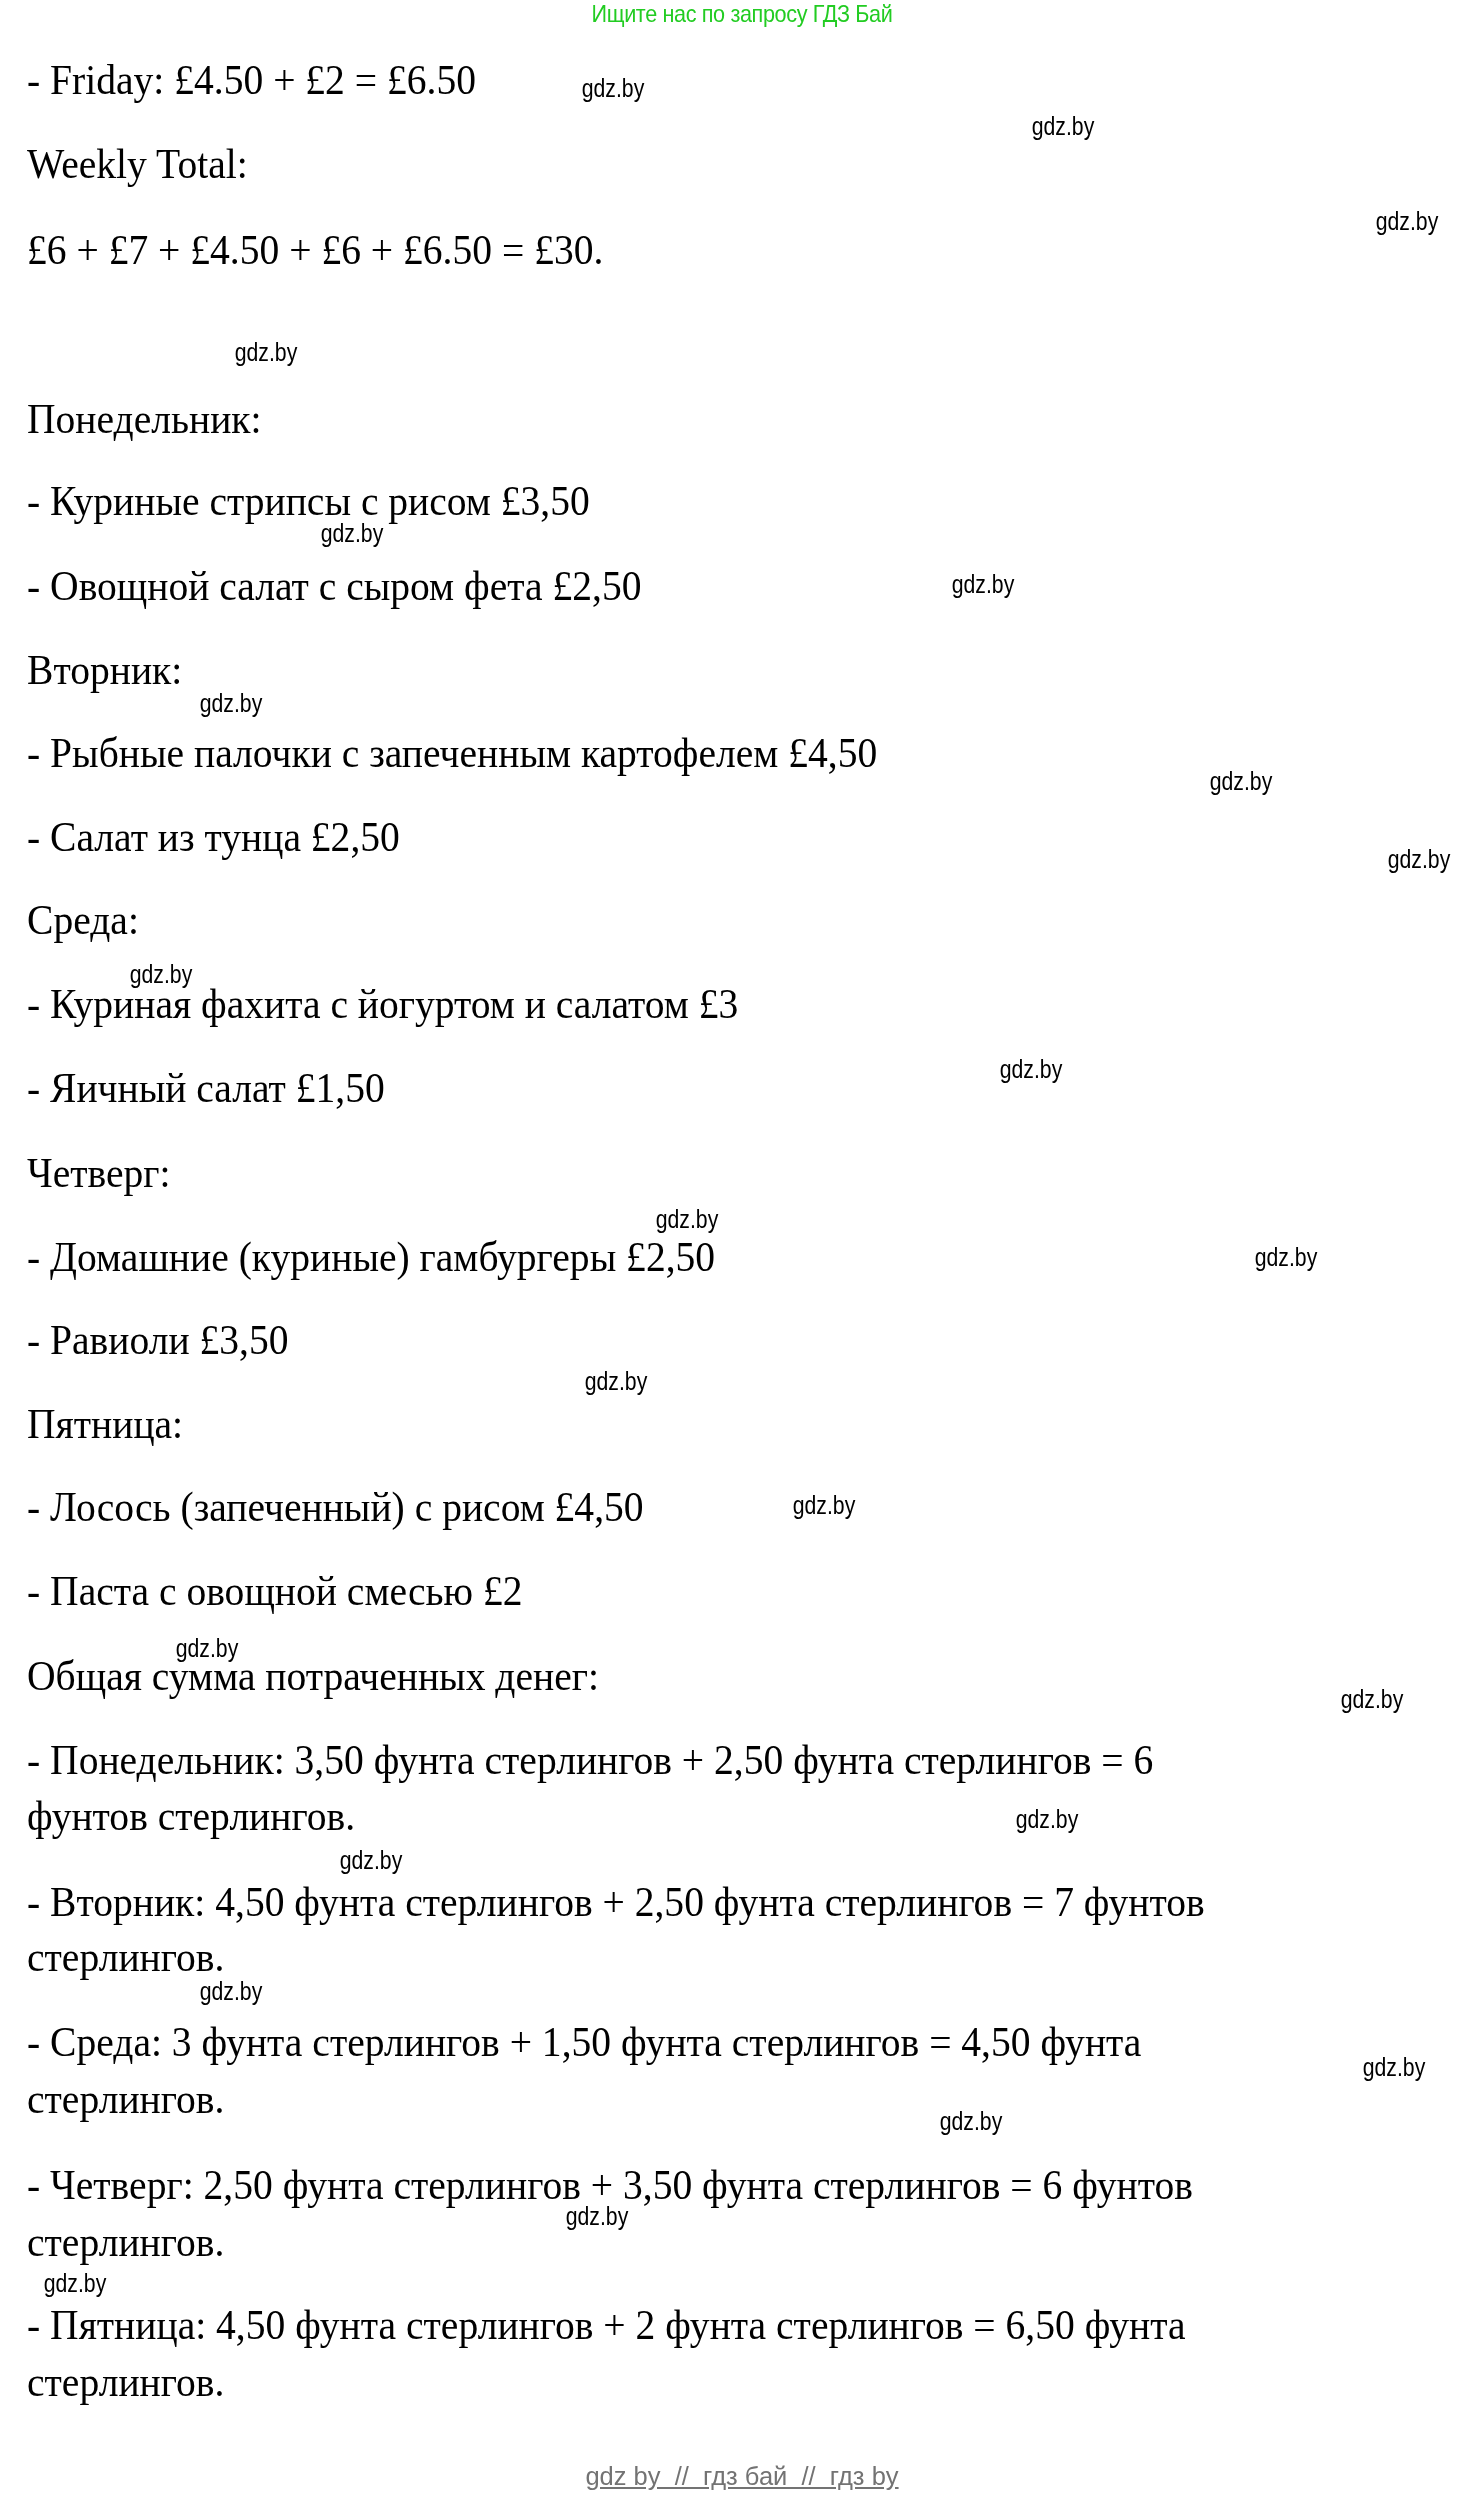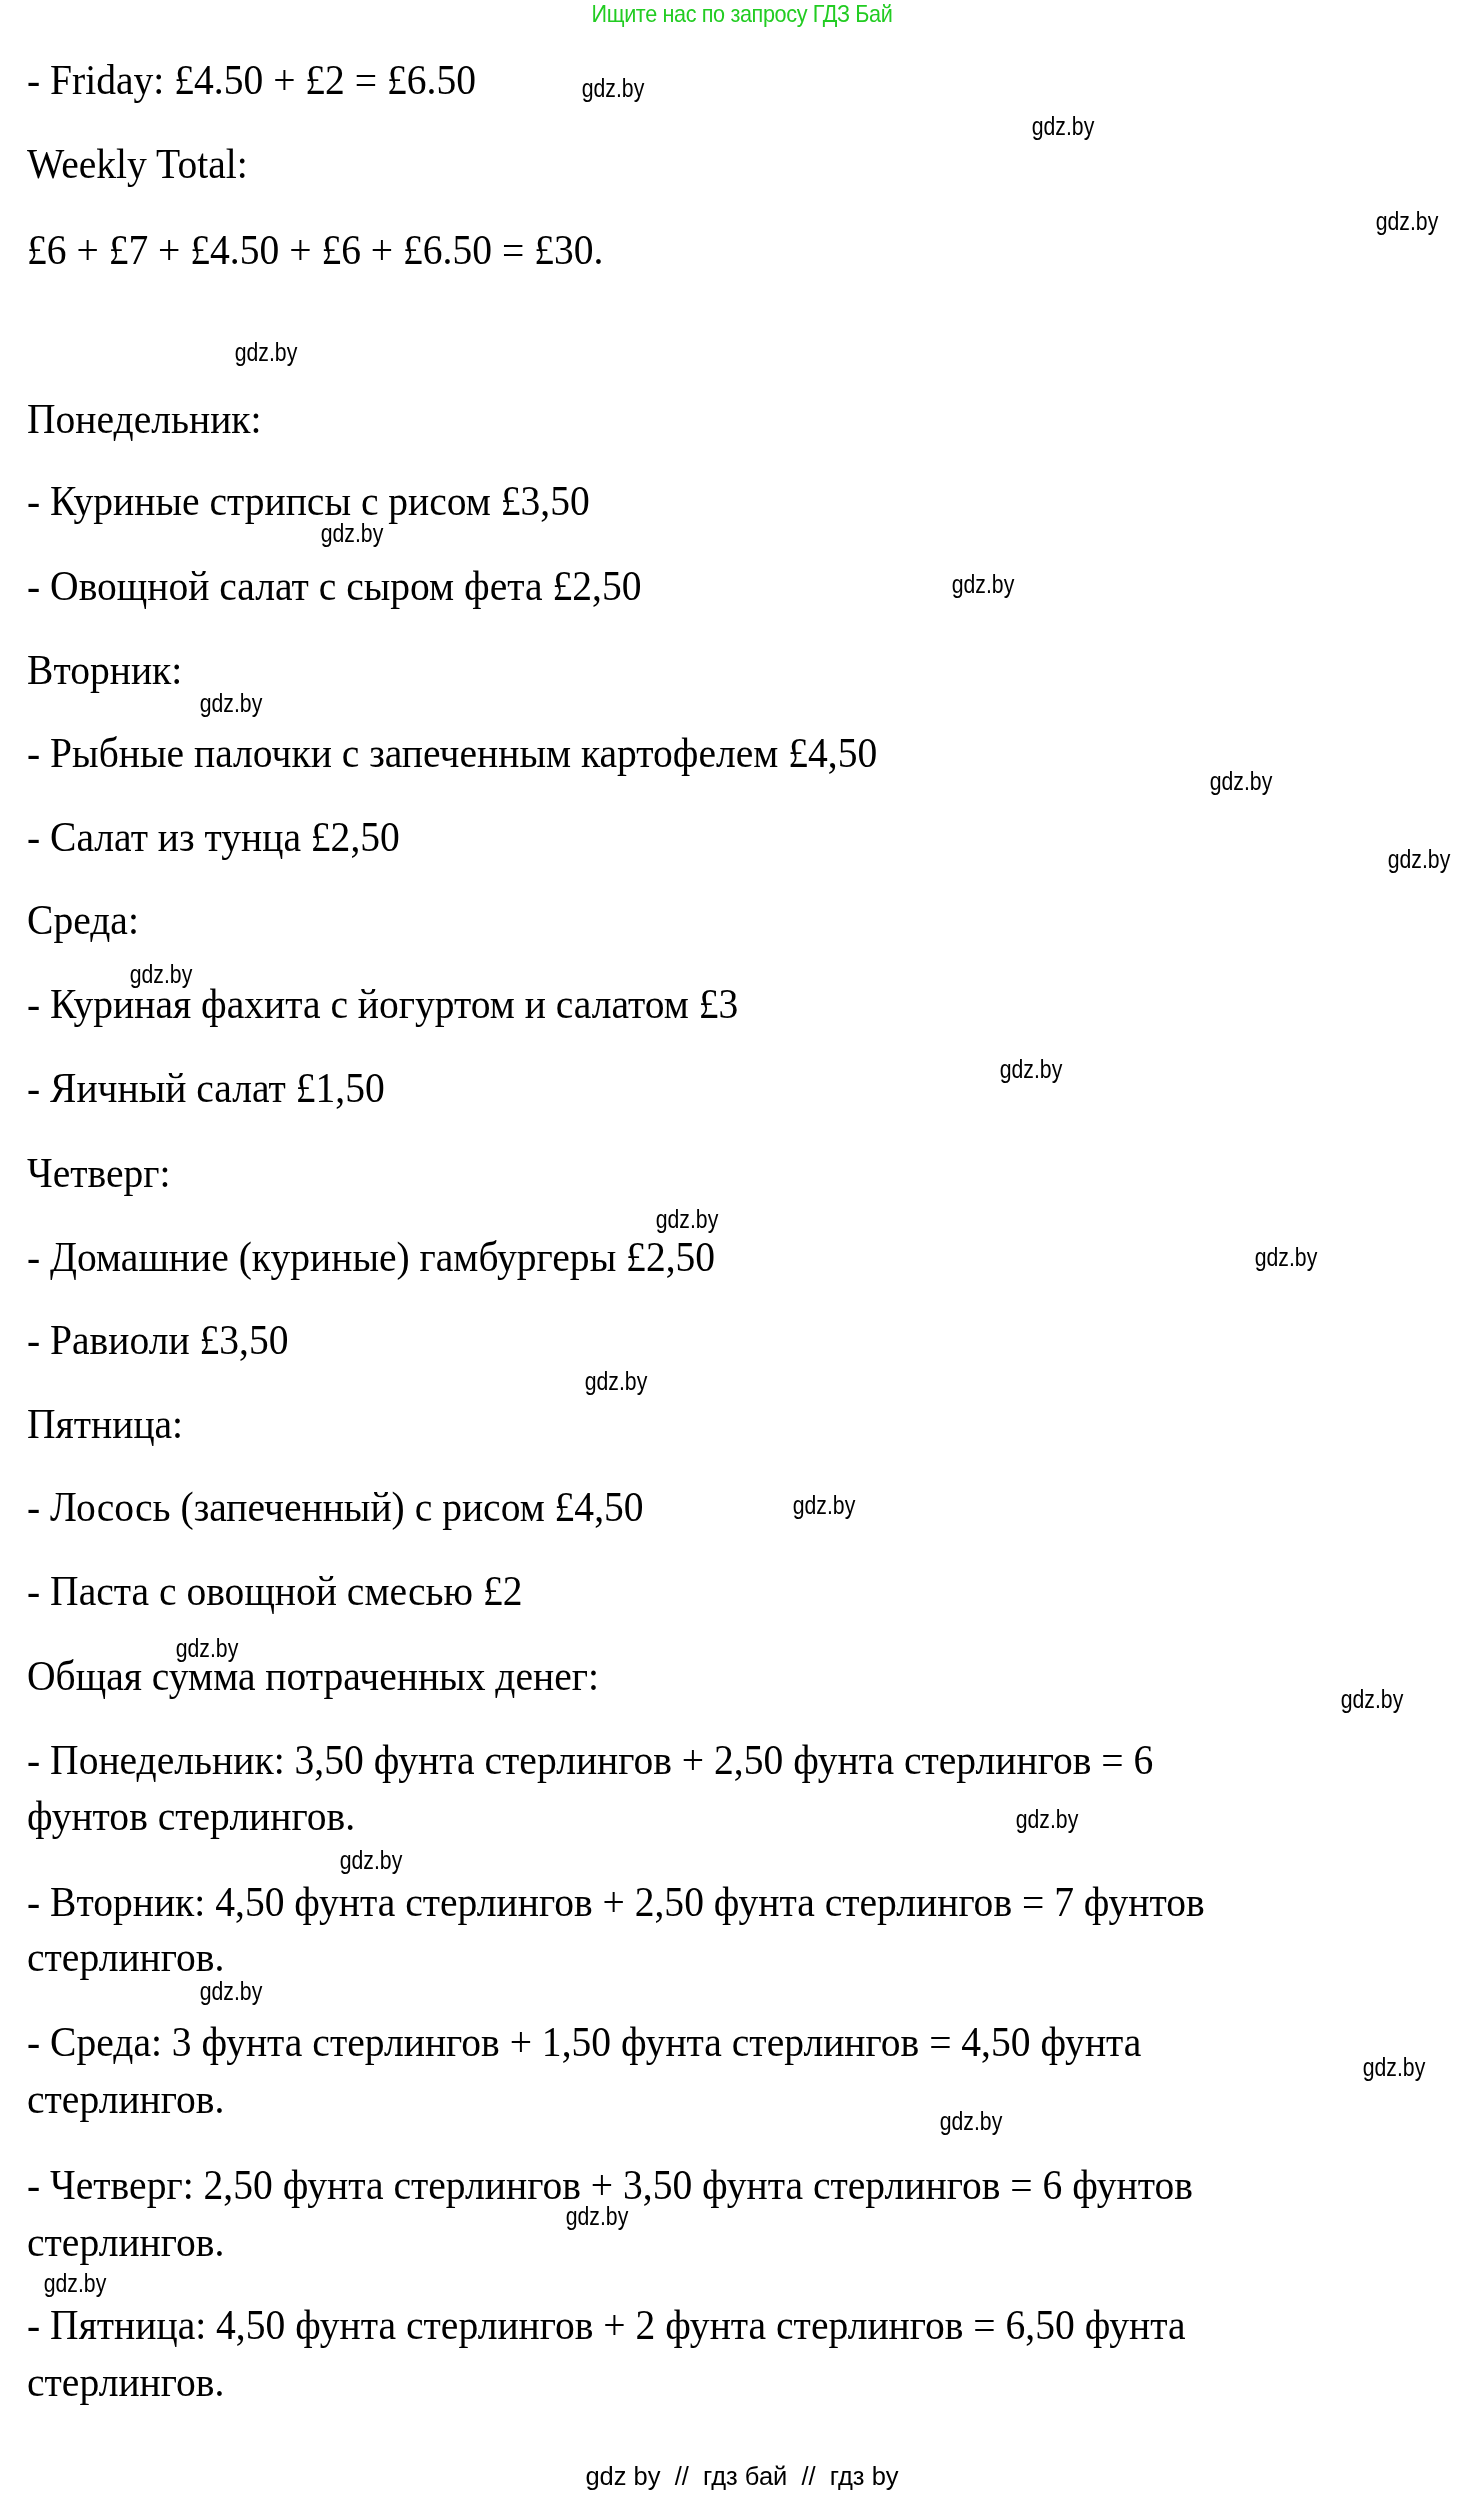--- a/index.html
+++ b/index.html
@@ -115,14 +115,14 @@
     <div class="watermark" style="left: 1372px; top: 1699px;">gdz.by</div>
     <div class="watermark" style="left: 1047px; top: 1819px;">gdz.by</div>
     <div class="watermark" style="left: 371px; top: 1860px;">gdz.by</div>
     <div class="watermark" style="left: 231px; top: 1991px;">gdz.by</div>
     <div class="watermark" style="left: 1394px; top: 2067px;">gdz.by</div>
     <div class="watermark" style="left: 971px; top: 2121px;">gdz.by</div>
     <div class="watermark" style="left: 597px; top: 2216px;">gdz.by</div>
     <div class="watermark" style="left: 75px; top: 2283px;">gdz.by</div>
   </div>
 
-<div class="footer-links" style="color: #000000;">gdz by  //  гдз бай  //  гдз by</div>
+<div class="footer-links" style="color: #737373; text-decoration: underline;">gdz by  //  гдз бай  //  гдз by</div>
 
 
 </body></html>

